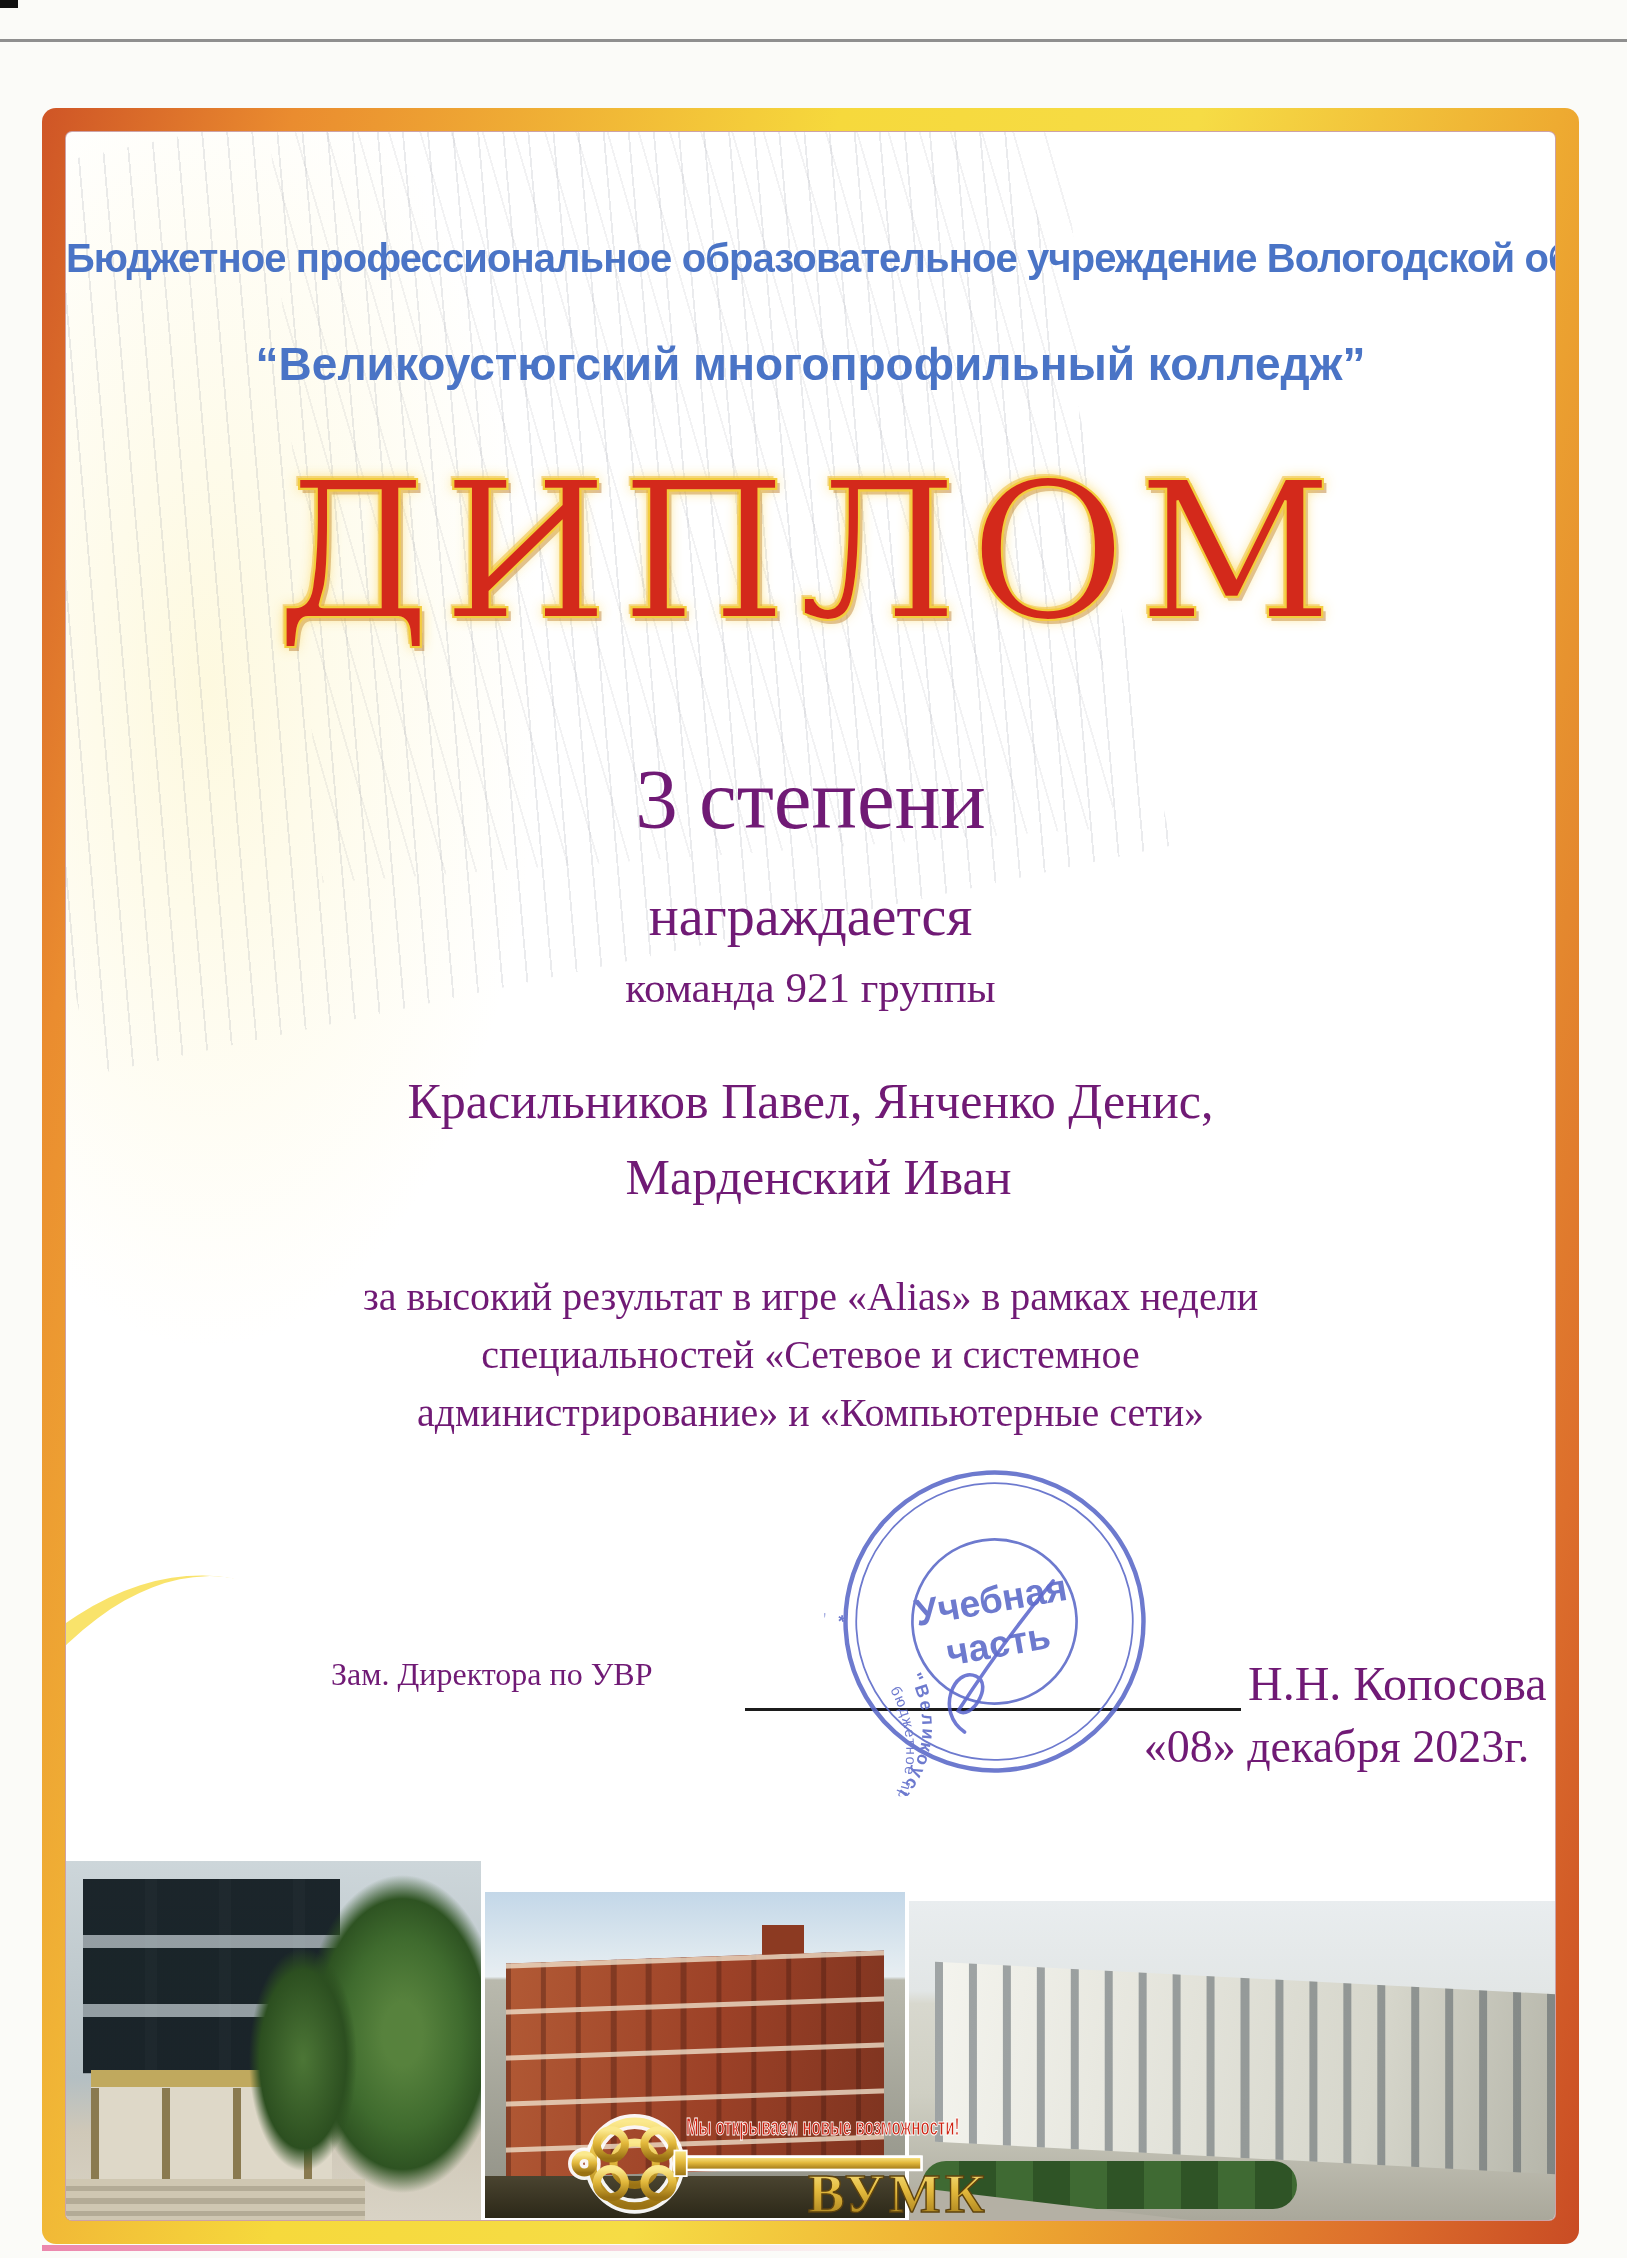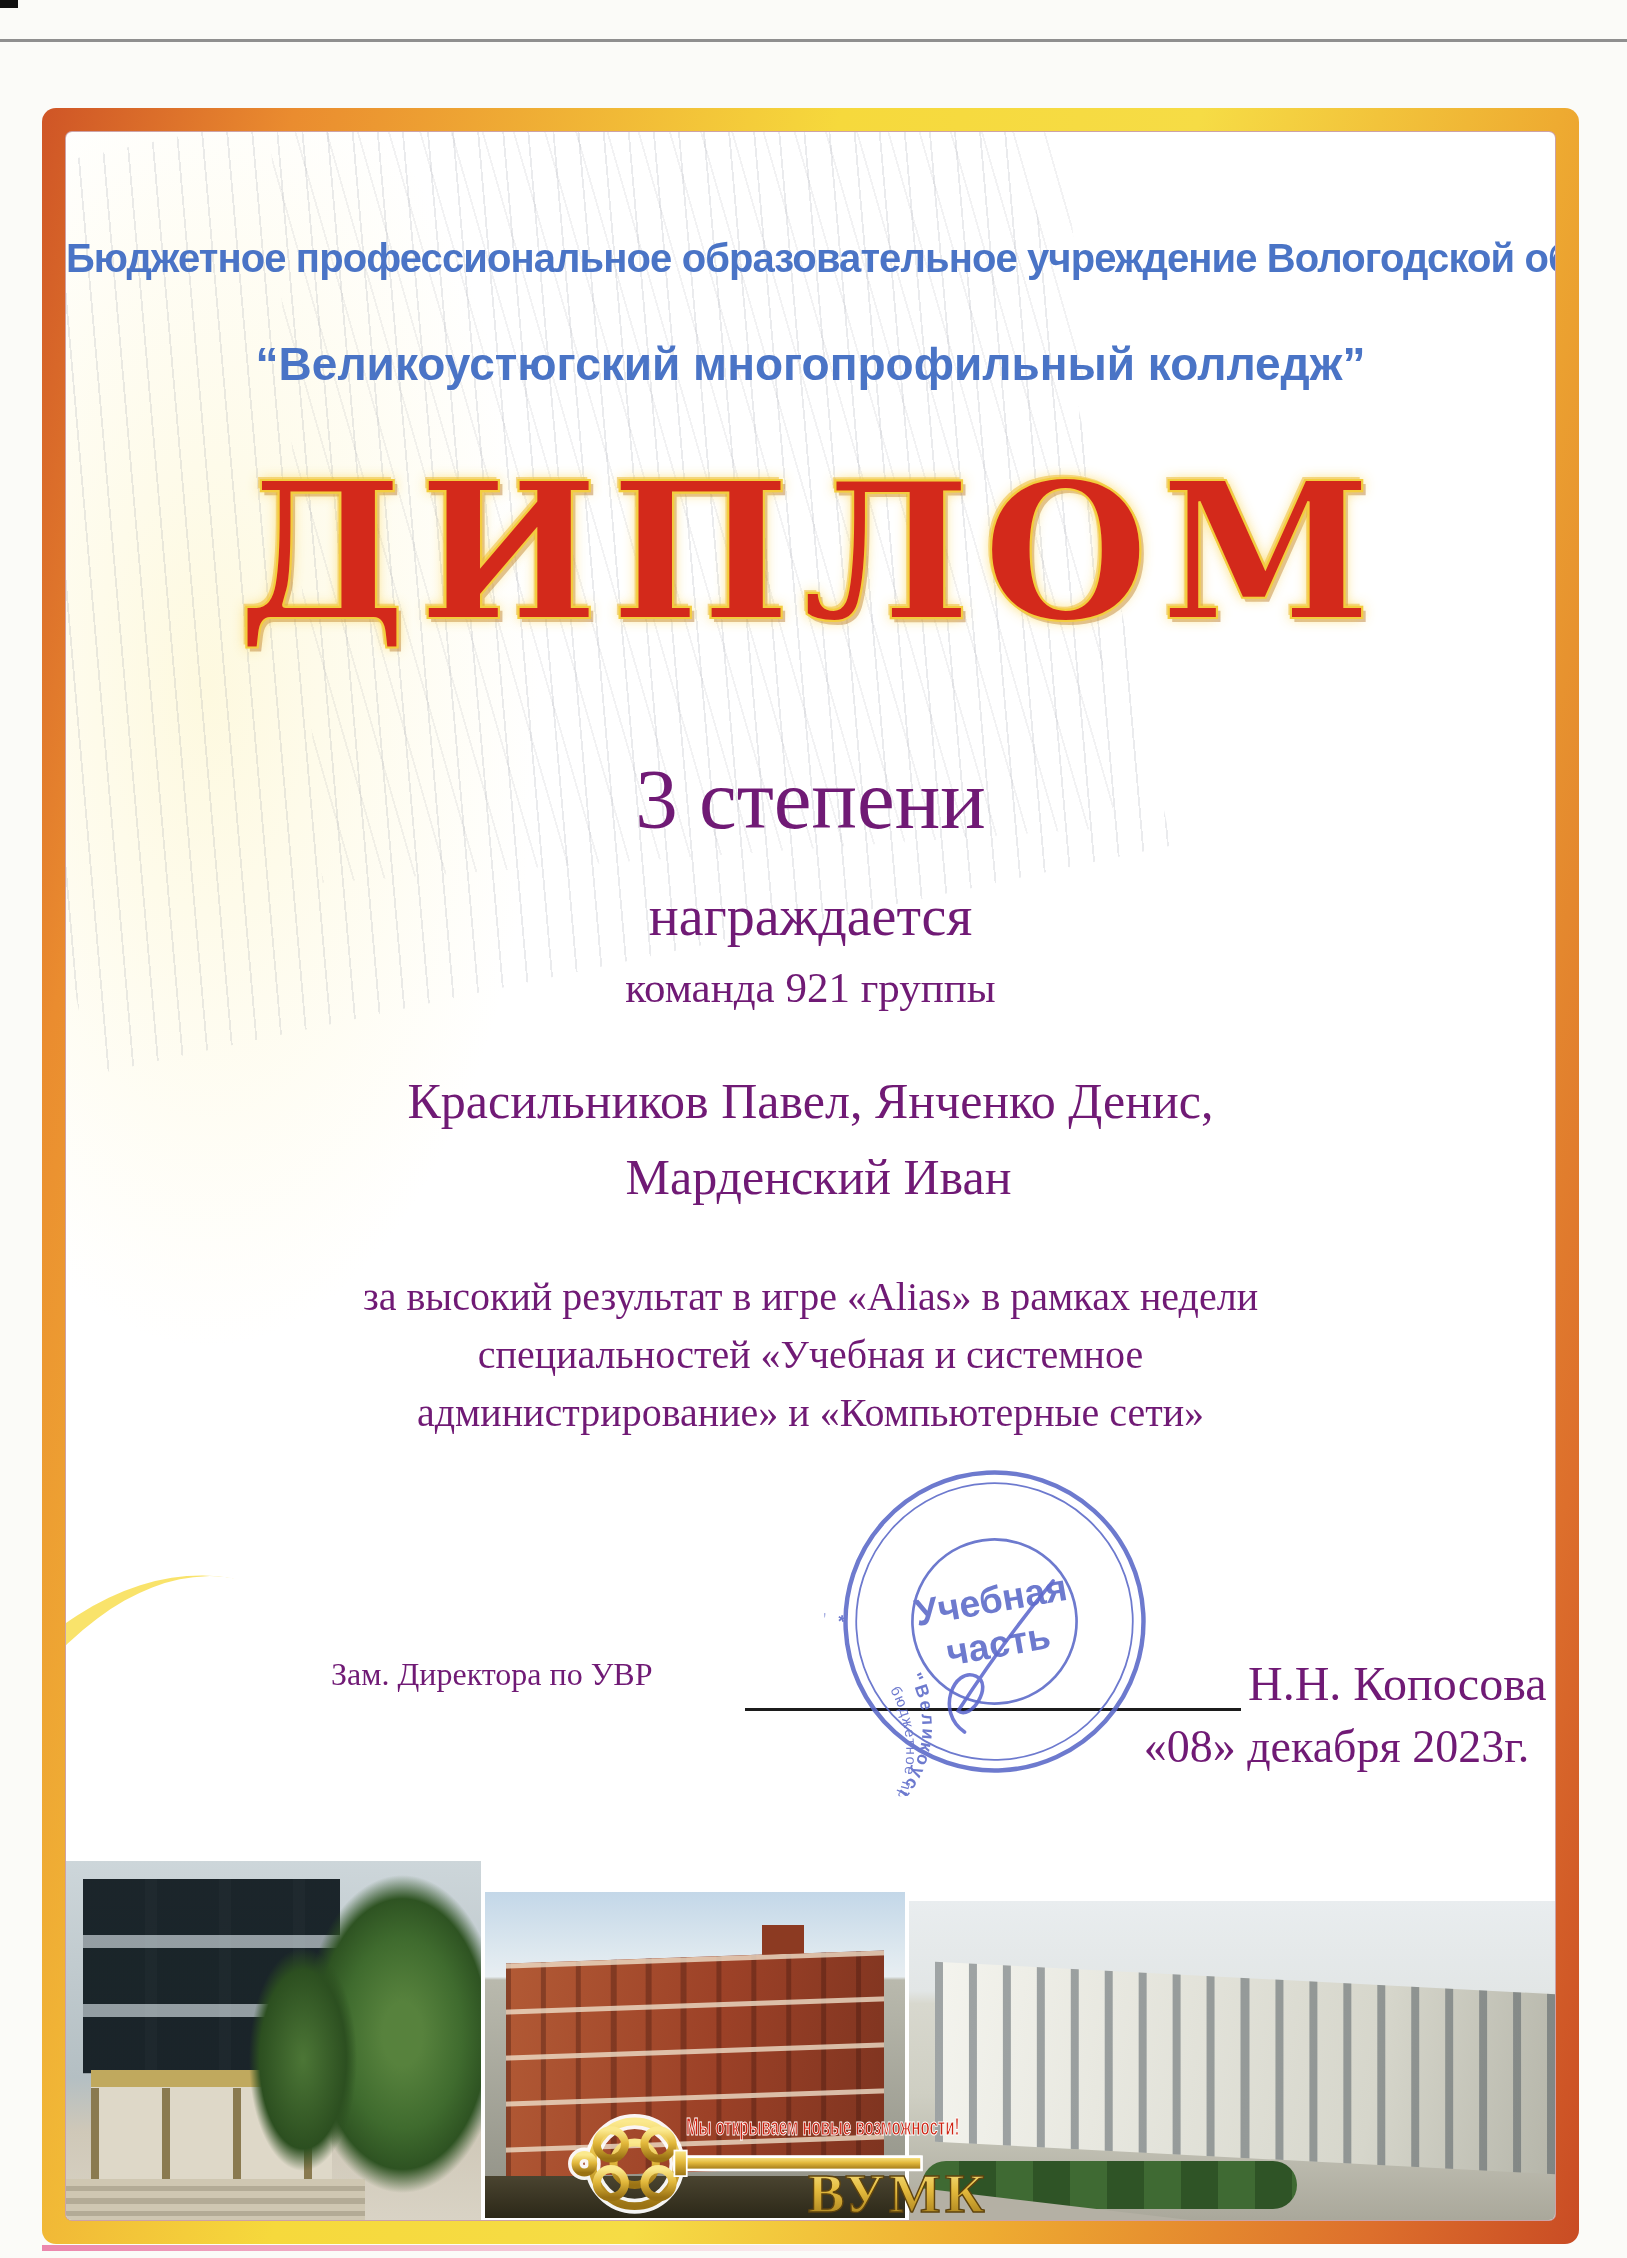--- a/index.html
+++ b/index.html
@@ -41,21 +41,21 @@
   .blueArc3{left:-415px;top:918px;width:759px;height:1359px;
     border-left:8px solid rgba(90,160,220,.55);transform:rotate(-8deg);}
   .ribbonY2{left:-238px;top:1438px;width:582px;height:1076px;
     border-left:42px solid rgba(247,220,70,.8);transform:rotate(10deg);}
 
   
   .txt{z-index:5;color:#701a75;}
   .hdr{font-family:"Liberation Sans","DejaVu Sans",sans-serif;font-weight:bold;color:#4a74c6;}
   .hdr1{top:104px;font-size:40px;letter-spacing:-0.9px;}
   .hdr2{top:205px;font-size:46px;}
-  .title{top:325px;font-size:190px;line-height:1;font-weight:bold;color:#d3291b;letter-spacing:12.4px;
+  .title{top:325px;font-size:190px;line-height:1;font-weight:normal;color:#d3291b;letter-spacing:12.4px;
     font-family:"DejaVu Serif","Liberation Serif",serif;
     -webkit-text-stroke:2.2px #f3cd3e;
     text-shadow:0 0 12.4px rgba(250,210,70,.85),3.5px 3.5px 0 rgba(165,90,20,.40),-2.6px -2.6px 0 rgba(233,184,58,.55);}
   .degree{top:618px;font-size:85px;}
   .awarded{top:752px;font-size:56px;}
   .recipient{top:831px;font-size:43px;}
   .member1{top:940px;font-size:50px;}
   .member2{top:1016px;font-size:50px;margin-left:16px;}
   .reason{top:1136px;font-size:40px;line-height:58px;}
 
@@ -134,21 +134,21 @@
       <div class="abs ctr txt title">ДИПЛОМ</div>
 
       <div class="abs ctr txt degree">3 степени</div>
       <div class="abs ctr txt awarded">награждается</div>
       <div class="abs ctr txt recipient">команда 921 группы</div>
       <div class="abs ctr txt member1">Красильников Павел, Янченко Денис,</div>
       <div class="abs ctr txt member2">Марденский Иван</div>
 
       <div class="abs ctr txt reason">
         <div>за высокий результат в игре «Alias» в рамках недели</div>
-        <div>специальностей «Учебная и системное</div>
+        <div>специальностей «Сетевое и системное</div>
         <div>администрирование» и «Компьютерные сети»</div>
       </div>
 
       <div class="abs txt sig-role">Зам. Директора по УВР</div>
       <div class="abs sig-line"></div>
       <div class="abs txt sig-name">Н.Н. Копосова</div>
       <div class="abs txt sig-date">«08» декабря 2023г.</div>
 
       <svg class="abs stamp" viewBox="0 0 380 380">
         <defs>

